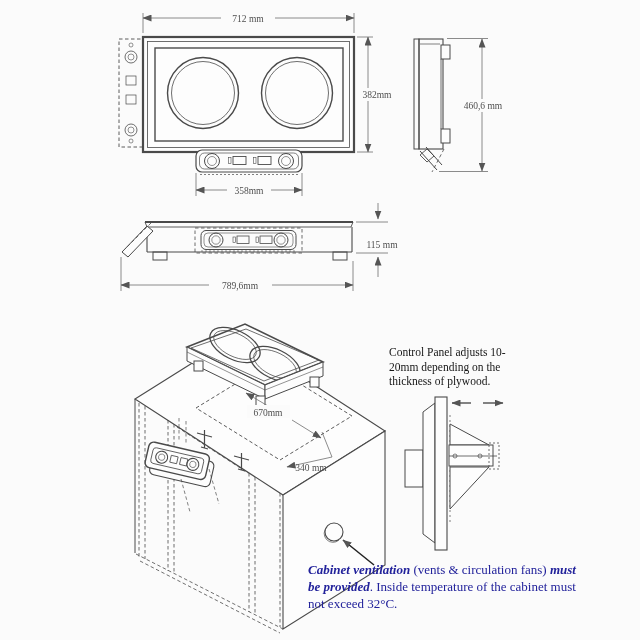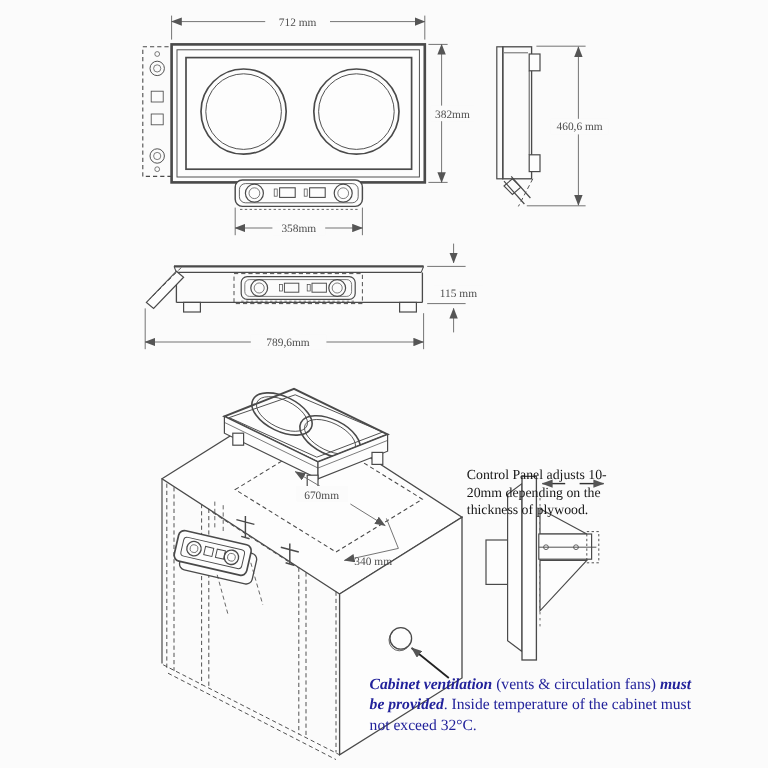--- a/index.html
+++ b/index.html
@@ -5,21 +5,21 @@
   html,body{margin:0;padding:0;}
   body{width:640px;height:640px;background:var(--bg,#fbfbfb);position:relative;overflow:hidden;
        font-family:"Liberation Serif", serif;}
   svg{position:absolute;left:0;top:0;}
   .ln{stroke:var(--line,#4a4a4a);fill:none;}
   .lw{stroke:var(--line,#4a4a4a);fill:#fdfdfd;}
   .dim{stroke:var(--dimline,#6e6e6e);fill:none;stroke-width:0.8;}
   .dsh{stroke-dasharray:3.5 2.5;}
   .dt{font-family:"Liberation Serif",serif;font-size:9.5px;fill:var(--dimtext,#4f4f4f);text-anchor:middle;}
   .mask{fill:#fbfbfb;stroke:none;}
-  .note{position:absolute;color:var(--note,#161616);font-size:11.5px;line-height:1.28;margin-top:44px;}
+  .note{position:absolute;color:var(--note,#161616);font-size:11.5px;line-height:1.28;}
   .vent-note{position:absolute;color:var(--vent,#22229b);font-size:13px;line-height:1.32;width:282px;}
   .em{font-weight:bold;font-style:italic;}
 </style>
 </head>
 <body>
 
 <svg width="640" height="640" viewBox="0 0 640 640">
   <defs>
     <marker id="ae" markerWidth="9" markerHeight="7" refX="8.5" refY="3.5" orient="auto" markerUnits="userSpaceOnUse">
       <path d="M0,0 L9,3.5 L0,7 Z" fill="#555"></path>

